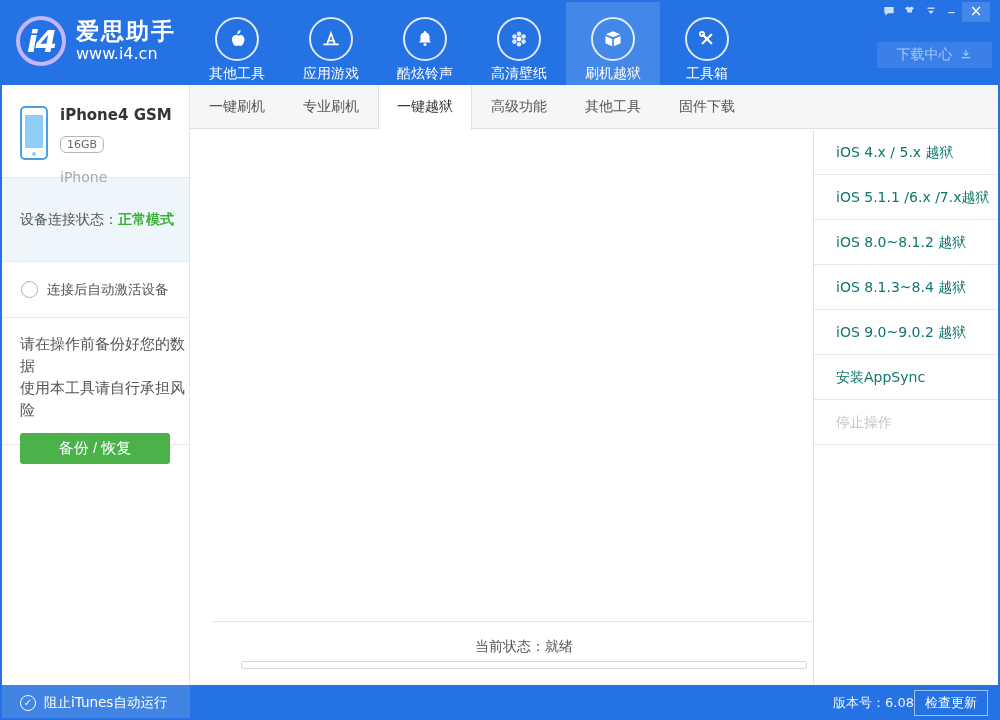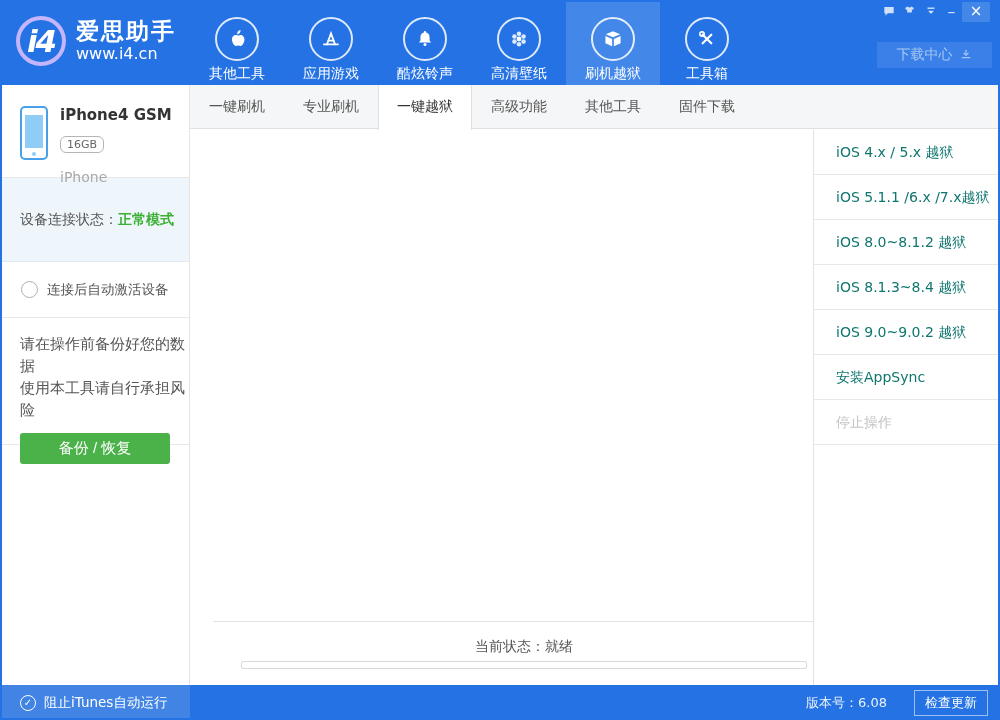--- a/index.html
+++ b/index.html
@@ -61,21 +61,21 @@
   
   .rightpanel { position:absolute; left:813px; top:130px; width:187px; height:555px; background:#fff; border-left:1px solid #e2e2e2; }
   .jb-item { height:45px; line-height:44px; padding-left:22px; font-size:14px; color:#0f766e; border-bottom:1px solid #e8e8e8; cursor:pointer; }
   .jb-item.disabled { color:#c3c3c3; cursor:default; }
 
   
   .footer { position:absolute; left:0; top:685px; width:1000px; height:35px; background:#2472e4; color:#fff; }
   .footer-left { position:absolute; left:0; top:0; width:190px; height:35px; background:#4184e4; display:flex; align-items:center; padding-left:20px; cursor:pointer; }
   .chk-circle { width:16px; height:16px; border:1.5px solid #fff; border-radius:50%; display:flex; align-items:center; justify-content:center; font-size:10px; color:#fff; }
   .footer-chk-label { margin-left:8px; font-size:13.5px; }
-  .footer-right { position:absolute; right:12px; top:0; height:35px; display:flex; align-items:center; gap:27px; }
+  .footer-right { position:absolute; right:12px; top:0; height:35px; display:flex; align-items:center; gap:0; }
   .version { font-size:13px; color:#eaf2fc; }
   .update-btn { border:1px solid #9dc0f0; background:transparent; color:#fff; font-size:13px; padding:3px 10px; cursor:pointer; }
 
   svg { display:block; }
 </style>
 </head>
 <body>
 
 <div id="app">
 

